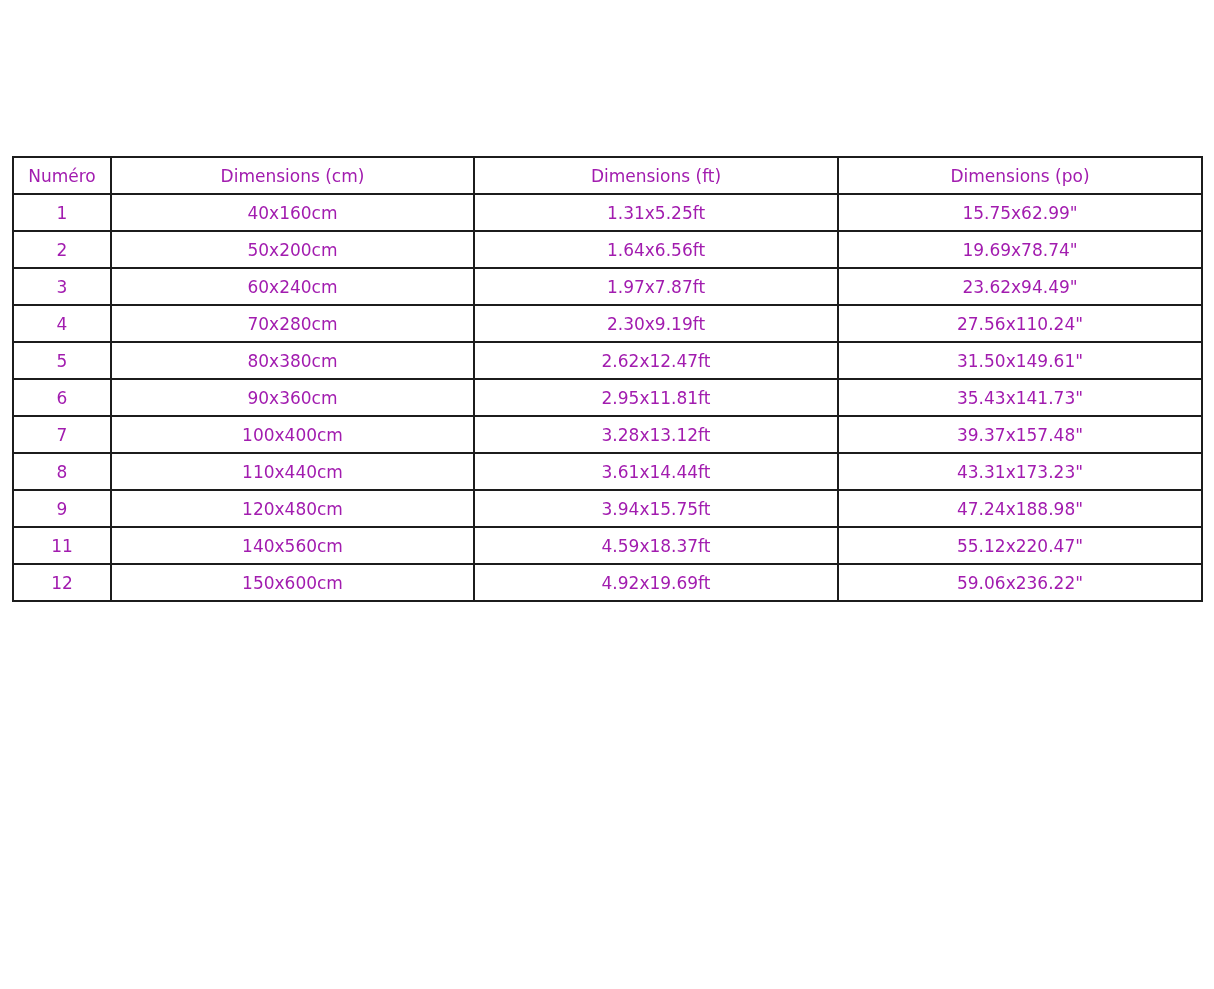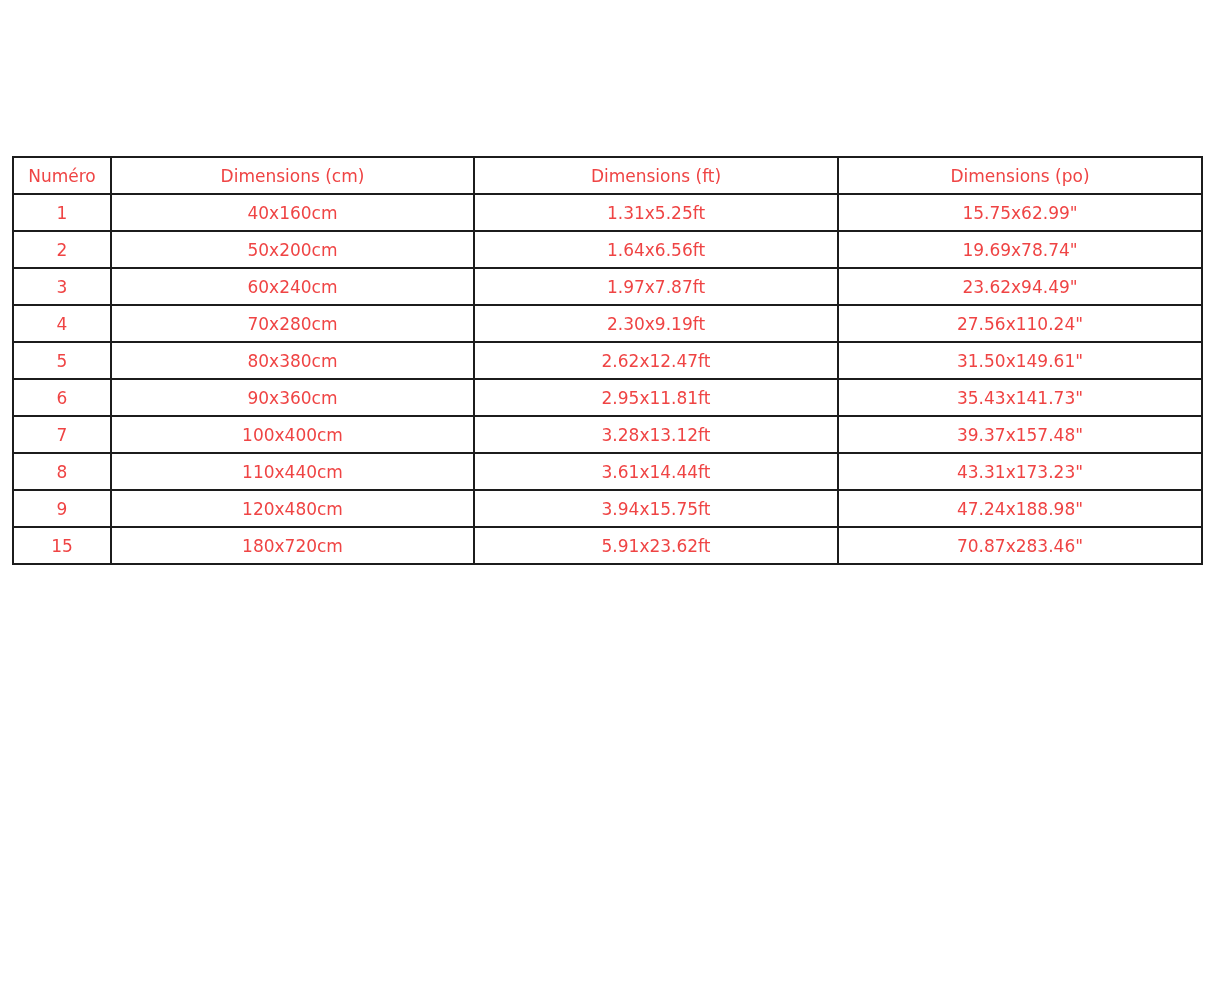--- a/index.html
+++ b/index.html
@@ -17,21 +17,21 @@
   .table-wrap {
     position: absolute;
     left: 12px;
     top: 156px;
     width: 1189px;
   }
   table.dims {
     border-collapse: collapse;
     table-layout: fixed;
     width: 1189px;
-    color: #ef4444;
+    color: #a21caf;
     font-size: 17px;
   }
   table.dims col.c-num { width: 98px; }
   table.dims col.c-cm  { width: 363px; }
   table.dims col.c-ft  { width: 364px; }
   table.dims col.c-po  { width: 364px; }
   table.dims th,
   table.dims td {
     border: 2px solid #1c1c1c;
     height: 37px;
@@ -112,20 +112,26 @@
           <td>3.61x14.44ft</td>
           <td>43.31x173.23"</td>
         </tr>
         <tr>
           <td>9</td>
           <td>120x480cm</td>
           <td>3.94x15.75ft</td>
           <td>47.24x188.98"</td>
         </tr>
         <tr>
-          <td>15</td>
-          <td>180x720cm</td>
-          <td>5.91x23.62ft</td>
-          <td>70.87x283.46"</td>
+          <td>11</td>
+          <td>140x560cm</td>
+          <td>4.59x18.37ft</td>
+          <td>55.12x220.47"</td>
+        </tr>
+        <tr>
+          <td>12</td>
+          <td>150x600cm</td>
+          <td>4.92x19.69ft</td>
+          <td>59.06x236.22"</td>
         </tr>
       </tbody>
   </table>
 </div>
 
 </body></html>

